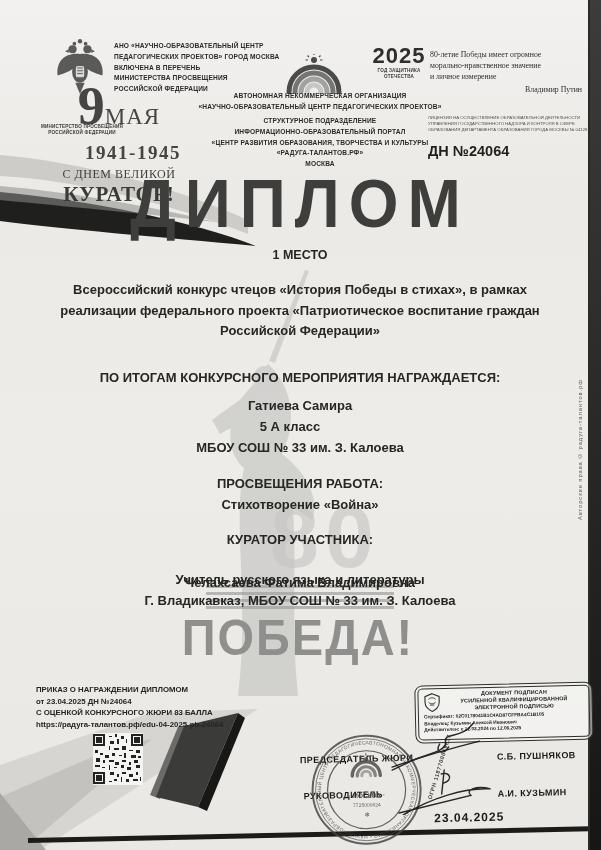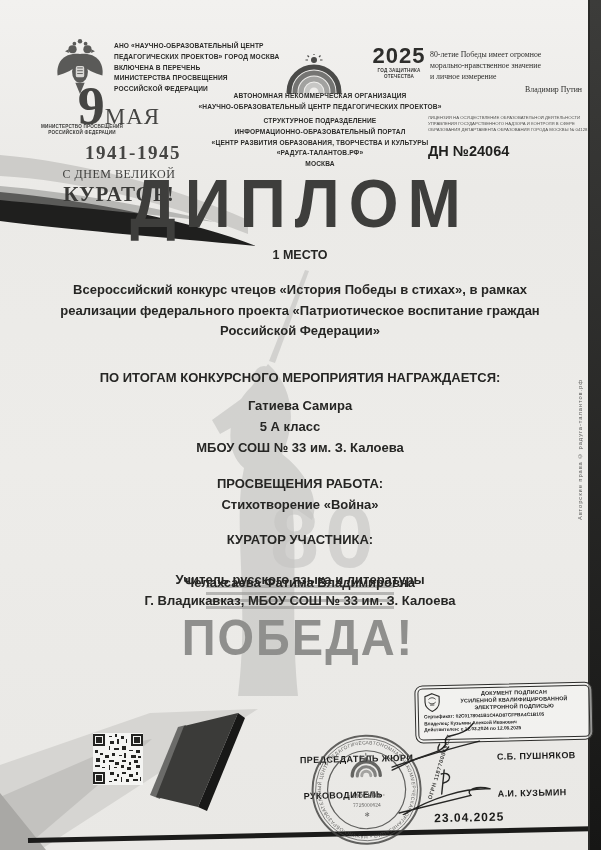--- a/index.html
+++ b/index.html
@@ -162,20 +162,26 @@
 
   <svg class="abs" style="left:0;top:695px;z-index:2;" width="270" height="155" viewBox="0 0 270 155">
     <polygon points="0,70 150,18 258,14 40,155 0,155" fill="#d6d5d2"></polygon>
     <polygon points="0,102 120,50 152,44 22,155 0,155" fill="#c3c2bf"></polygon>
     <polygon points="150,100 178,32 186,30 160,104" fill="#6b6b69"></polygon>
     <polygon points="156,102 184,31 238,18 198,112" fill="#3b3b39"></polygon>
     <polygon points="198,112 238,18 245,23 207,116" fill="#181817"></polygon>
     <polygon points="0,98 46,155 0,155" fill="#a9a8a5"></polygon>
   </svg>
 
+  <div class="abs" style="left:36px;top:684px;width:230px;z-index:4;">
+    <div class="order-line">ПРИКАЗ О НАГРАЖДЕНИИ ДИПЛОМОМ</div>
+    <div class="order-line">от 23.04.2025 ДН №24064</div>
+    <div class="order-line">С ОЦЕНКОЙ КОНКУРСНОГО ЖЮРИ 83 БАЛЛА</div>
+    <div class="order-line">https://радуга-талантов.рф/edu-04-2025-pb-24064</div>
+  </div>
 
   <svg class="abs" style="left:93px;top:733px;z-index:3;" width="50" height="52" viewBox="0 0 29 29" shape-rendering="crispEdges">
     <rect x="-1" y="-1" width="31" height="31" fill="#f4f4f2"></rect>
     <g fill="#232321">
       <path d="M0,0 h7 v7 h-7 z M1,1 v5 h5 v-5 z" fill-rule="evenodd"></path>
         <rect x="2" y="2" width="3" height="3"></rect>
       <path d="M22,0 h7 v7 h-7 z M23,1 v5 h5 v-5 z" fill-rule="evenodd"></path>
         <rect x="24" y="2" width="3" height="3"></rect>
       <path d="M0,22 h7 v7 h-7 z M1,23 v5 h5 v-5 z" fill-rule="evenodd"></path>
         <rect x="2" y="24" width="3" height="3"></rect>

